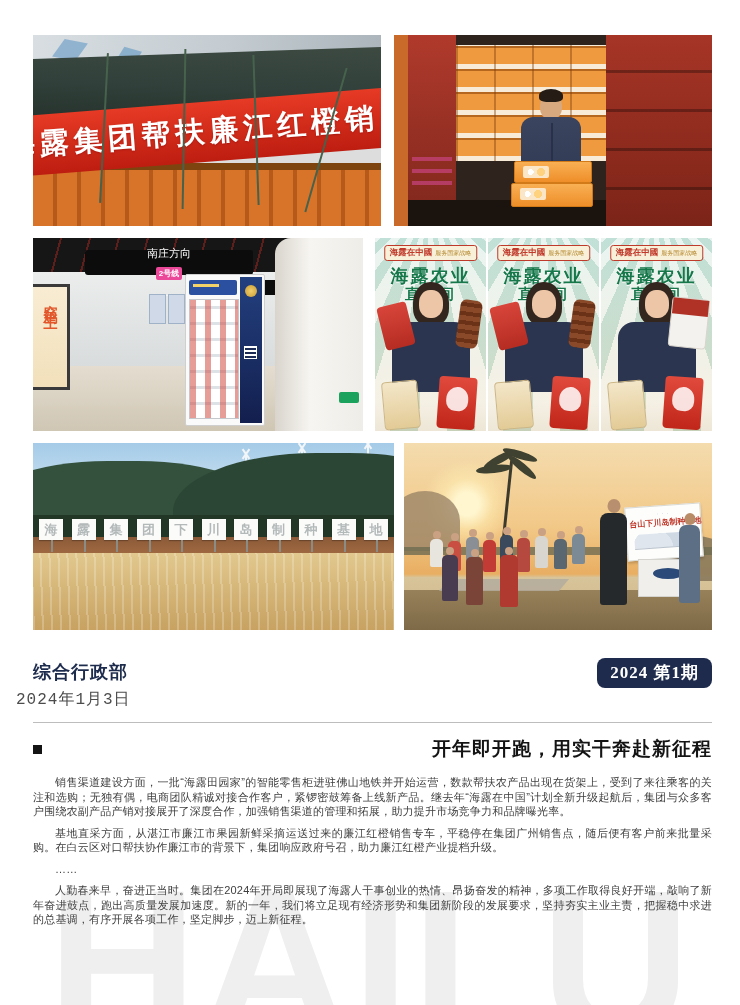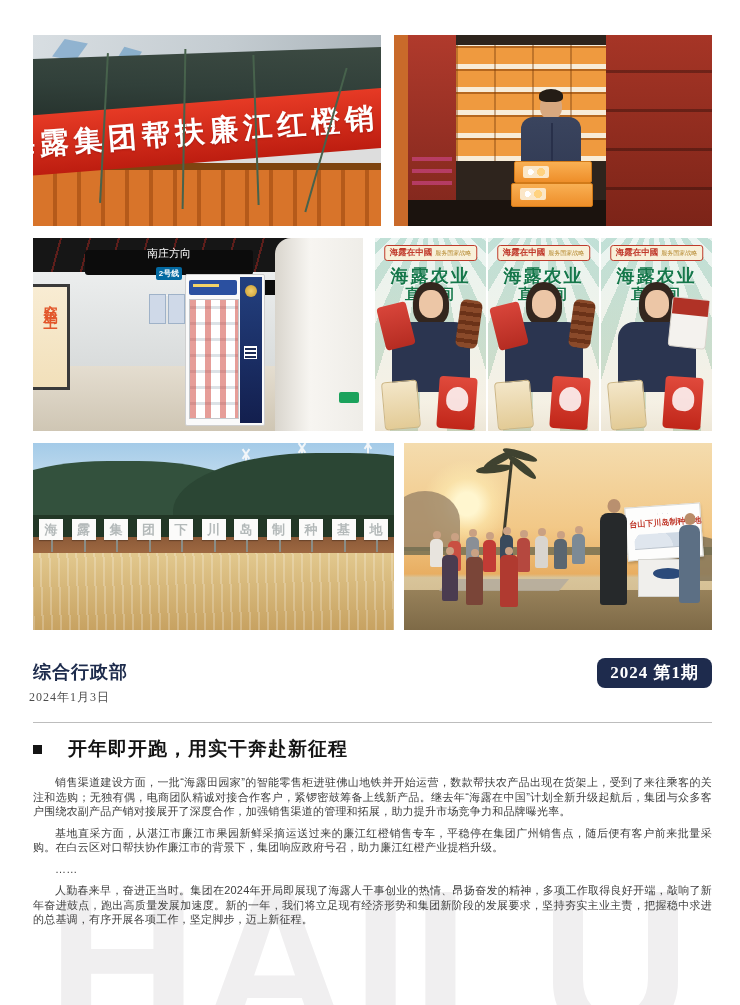--- a/index.html
+++ b/index.html
@@ -39,21 +39,21 @@
   .pB-box1:after,.pB-box2:after{content:"";position:absolute;top:4px;left:8px;width:26px;height:12px;background:radial-gradient(circle at 30% 50%,#fff 0 3px,transparent 3px),radial-gradient(circle at 70% 50%,#ffd27f 0 4px,transparent 4px),#fbe7c8;border-radius:2px;}
   
   .pC-floor{position:absolute;left:0;right:0;bottom:0;height:70px;background:linear-gradient(#e6dfd2,#cfc6b4);}
   .pC-wall{position:absolute;left:0;right:0;top:32px;height:96px;background:linear-gradient(#eceeee,#d9dcdc);}
   .pC-ceiling{position:absolute;left:0;right:0;top:0;height:34px;background:#161616;}
   .pC-ceiling:after{content:"";position:absolute;inset:0;background:repeating-linear-gradient(105deg,transparent 0 26px,#70201c 26px 28px);opacity:.8;}
   .pC-sign{position:absolute;left:52px;top:12px;width:168px;height:25px;background:#0c0c0c;border-radius:3px;
            display:flex;align-items:center;justify-content:center;gap:6px;color:#fff;flex-direction:column;}
   .pC-sign .t1{font-size:10px;font-weight:bold;}
   .pC-sign .t2{font-size:11px;}
-  .pC-line{background:#0369a1;color:#fff;font-size:8px;font-weight:bold;border-radius:2px;padding:1px 3px;}
+  .pC-line{background:#ec4899;color:#fff;font-size:8px;font-weight:bold;border-radius:2px;padding:1px 3px;}
   .pC-arrow{font-size:12px;font-weight:bold;}
   .pC-sign2{position:absolute;left:182px;top:42px;width:110px;height:15px;background:#0c0c0c;border-radius:2px;color:#eee;
             font-size:8px;display:flex;align-items:center;padding-left:8px;gap:4px;}
   .pC-lightbox{position:absolute;left:0;top:46px;width:34px;height:100px;background:linear-gradient(#f8ecd3,#f2e0ba);border:3px solid #3a3a3a;border-left:none;}
   .pC-lightbox span{writing-mode:vertical-rl;color:#e2562a;font-weight:bold;font-size:14px;letter-spacing:6px;display:block;margin:6px auto 0;font-family:"Liberation Serif",serif;}
   .pC-poster{position:absolute;width:15px;height:28px;background:#cfd9e8;border:1px solid #9fb2c8;top:56px;}
   .pC-pillar{position:absolute;right:0;top:0;bottom:0;width:88px;background:linear-gradient(90deg,#d9d5cd,#f7f5f1 40%,#efede8);border-radius:16px 0 0 0;}
   .pC-vend{position:absolute;left:152px;top:36px;width:78px;height:150px;background:#fafafa;border:1px solid #cfcfcf;border-radius:2px;}
   .pC-vend-head{position:absolute;left:3px;top:5px;width:48px;height:15px;background:#2b50a0;border-radius:2px;}
   .pC-vend-head:after{content:"";position:absolute;left:4px;top:4px;width:26px;height:3px;background:#f4d468;}
@@ -123,26 +123,26 @@
   .pF-sign{position:absolute;left:222px;top:62px;width:76px;height:54px;background:#fdfdfc;border:1px solid #d8d8d4;transform:rotate(-4deg);
            box-shadow:0 2px 3px rgba(0,0,0,.2);padding:4px 3px 0;box-sizing:border-box;text-align:center;}
   .pF-sign .s0{font-size:5px;color:#9aa3b5;letter-spacing:1px;}
   .pF-sign .s1{font-size:8px;font-weight:bold;color:#c0392b;white-space:nowrap;margin-top:1px;font-family:"Liberation Serif",serif;}
   .pF-sign .s2{margin:5px auto 0;width:60px;height:14px;border-bottom:1px solid #b9c2cc;
                background:radial-gradient(circle at 30% 110%,#dfe6ee 0 45%,transparent 46%),radial-gradient(circle at 70% 130%,#cfd9e4 0 55%,transparent 56%);}
   .pF-base{position:absolute;left:234px;top:116px;width:58px;height:36px;background:#f0efec;border:1px solid #d5d4cf;}
   .pF-base:after{content:"";position:absolute;left:50%;top:8px;transform:translateX(-50%);width:30px;height:11px;border-radius:50%;background:#2b4a7a;}
   
   .dept{position:absolute;left:33px;top:660px;font-family:"Liberation Serif",serif;font-weight:bold;font-size:18px;color:#1d2b4c;letter-spacing:1px;}
-  .pub-date{position:absolute;left:29px;top:689px;font-family:Liberation Serif, serif;font-size:12px;color:#4c4c4c;letter-spacing:1px;}
+  .pub-date{position:absolute;left:16px;top:689px;font-family:Liberation Mono, monospace;font-size:16px;color:#4c4c4c;letter-spacing:1px;}
   .issue{position:absolute;right:28px;top:658px;background:#1e2b4d;color:#fff;font-family:"Liberation Serif",serif;font-weight:bold;
          font-size:17px;padding:3px 13px 4px;border-radius:8px;letter-spacing:1px;}
   .divider{position:absolute;left:33px;right:28px;top:722px;height:1px;background:#bdbdbd;}
   .article{position:absolute;left:33px;right:28px;top:736px;z-index:2;}
-  .art-title{display:flex;align-items:center;gap:26px;margin:0 0 13px 0;}
+  .art-title{display:flex;align-items:center;gap:18px;margin:0 0 13px 0;justify-content:space-between;}
   .art-title .sq{width:9px;height:9px;background:#141414;flex:none;}
   .art-title h1{margin:0;font-size:19px;font-weight:bold;color:#141414;letter-spacing:1px;}
   .paras p{margin:0 0 7px 0;font-size:11px;line-height:1.32;color:#3e3e3e;text-align:justify;text-indent:2em;letter-spacing:.2px;}
   .watermark{position:absolute;left:-20px;right:-20px;bottom:-62px;z-index:0;text-align:center;
              font-weight:bold;font-size:208px;line-height:1;color:#f0eff0;letter-spacing:2px;font-family:"Liberation Sans",sans-serif;user-select:none;}
 </style>
 </head>
 <body>
 
 <div class="page">

